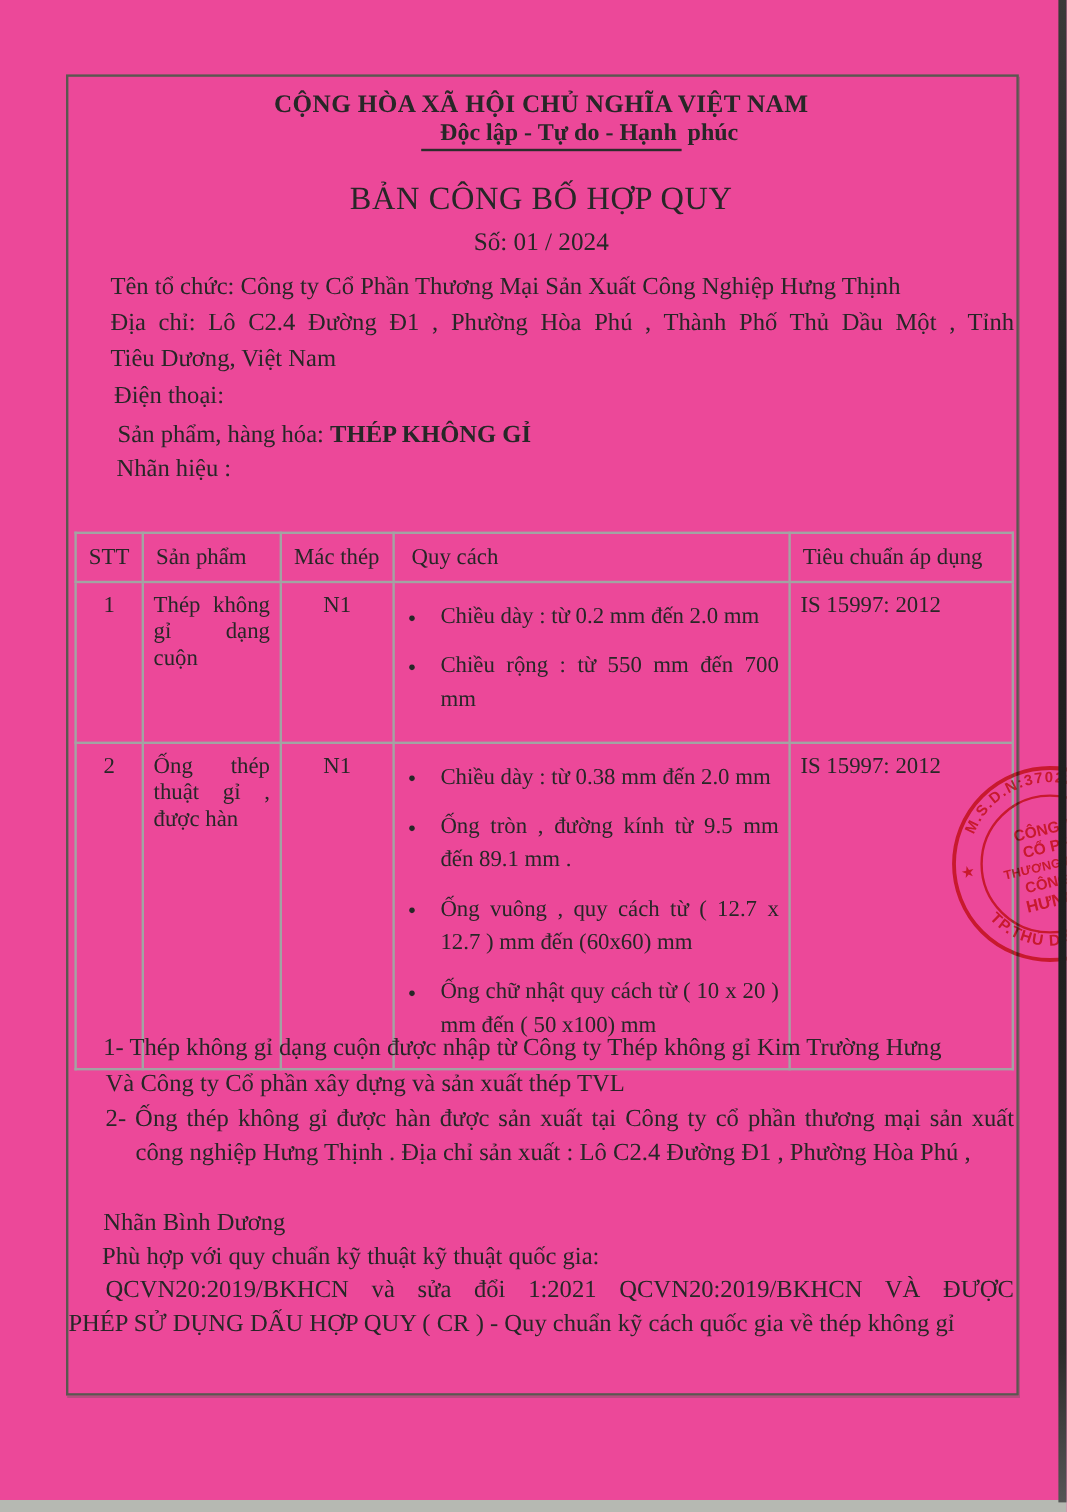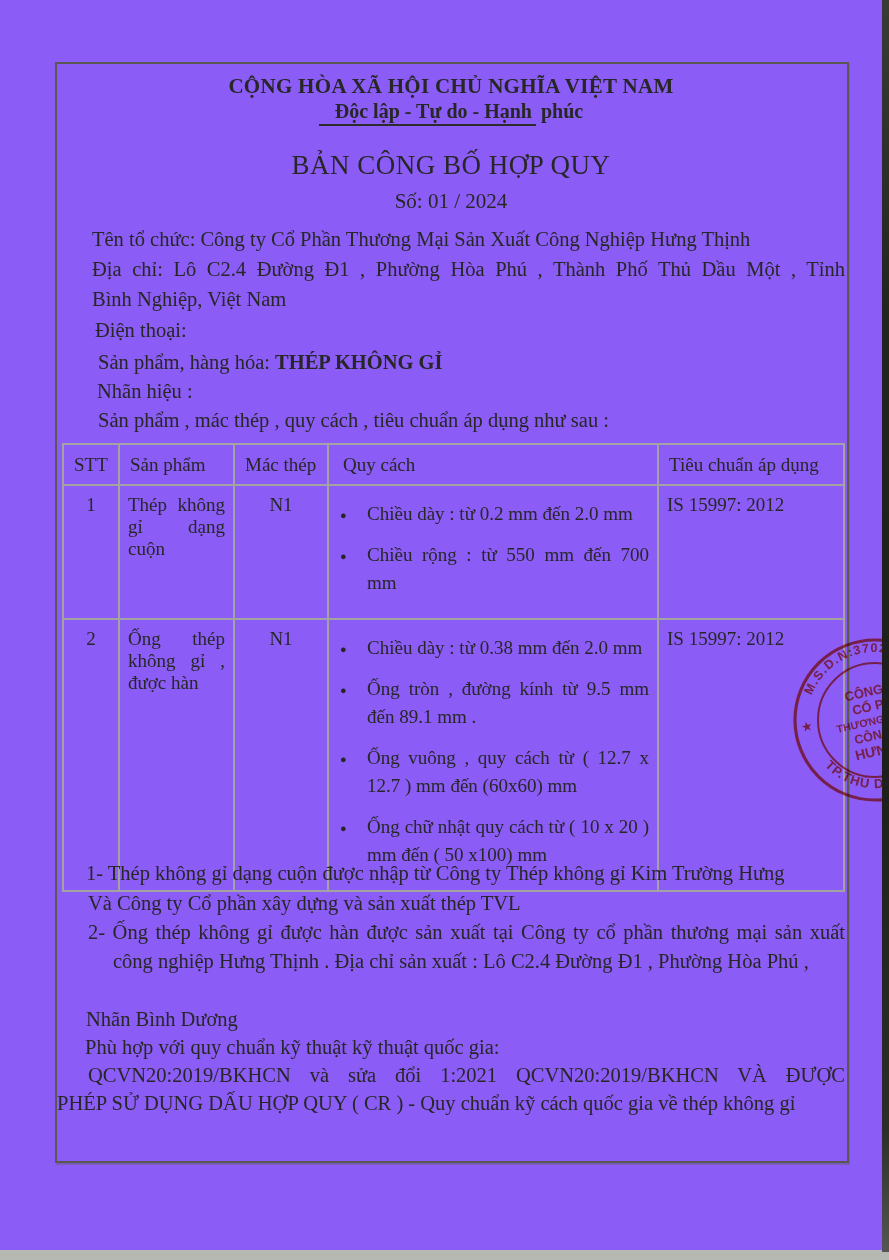--- a/index.html
+++ b/index.html
@@ -1,24 +1,24 @@
 <!DOCTYPE html>
 <html><head>
 <meta charset="utf-8">
 <style>
   html,body{margin:0;padding:0;background:#ddd;}
-  .page{position:relative;width:889px;height:1260px;background:#8b5cf6;overflow:hidden;
+  .page{position:relative;width:889px;height:1260px;background:#ec4899;overflow:hidden;
         font-family:"Liberation Serif","DejaVu Serif",serif;color:#272727;}
   .frame{position:absolute;left:55px;top:62px;width:790px;height:1097px;
          border:2px solid #5a5850;box-shadow:1px 2px 0 rgba(90,90,80,.35);}
   .ln{position:absolute;white-space:nowrap;font-size:20.5px;line-height:26px;}
   .wrapln{position:absolute;font-size:20.5px;line-height:26px;text-align:justify;text-align-last:justify;}
   .center{position:absolute;left:55px;width:792px;text-align:center;white-space:nowrap;}
   .nat1{top:74px;font-weight:bold;font-size:21px;letter-spacing:.3px;}
-  .nat2{top:100px;font-weight:bold;font-size:20px;}
+  .nat2{top:100px;font-weight:bold;font-size:20px;margin-left:32px;}
   .nat2 .u{border-bottom:2px solid #2c2c2c;padding:0 4px 2px 16px;}
   .doctitle{top:150px;font-weight:normal;font-size:27px;letter-spacing:.5px;}
   .docnum{top:189px;font-size:21px;}
   .b{font-weight:bold;}
   table.spec{position:absolute;left:62px;top:443px;width:781px;border-collapse:collapse;
              font-size:19px;table-layout:fixed;}
   table.spec th,table.spec td{border:2px solid #a3a3a3;vertical-align:top;box-sizing:border-box;
              font-weight:normal;padding:8px 8px;}
   table.spec th{height:41px;text-align:left;padding:8px 10px;vertical-align:middle;}
   th.h-stt,td.c-stt{text-align:center;}
@@ -44,25 +44,24 @@
   <div class="frame"></div>
 
   <div class="center nat1">CỘNG HÒA XÃ HỘI CHỦ NGHĨA VIỆT NAM</div>
   <div class="center nat2"><span class="u">Độc lập - Tự do - Hạnh</span><span> phúc</span></div>
 
   <div class="center doctitle">BẢN CÔNG BỐ HỢP QUY</div>
   <div class="center docnum">Số: 01 / 2024</div>
 
   <div class="ln" style="left:92px;top:226px">Tên tổ chức: Công ty Cổ Phần Thương Mại Sản Xuất Công Nghiệp Hưng Thịnh</div>
   <div class="wrapln" style="left:92px;top:256px;width:753px">Địa chỉ: Lô C2.4 Đường Đ1 , Phường Hòa Phú , Thành Phố Thủ Dầu Một , Tỉnh</div>
-  <div class="ln" style="left:92px;top:286px">Bình Nghiệp, Việt Nam</div>
+  <div class="ln" style="left:92px;top:286px">Tiêu Dương, Việt Nam</div>
   <div class="ln" style="left:95px;top:317px">Điện thoại:</div>
   <div class="ln" style="left:98px;top:349px"><span>Sản phẩm, hàng hóa: </span><span class="b">THÉP KHÔNG GỈ</span></div>
   <div class="ln" style="left:97px;top:378px">Nhãn hiệu :</div>
-  <div class="ln" style="left:98px;top:407px">Sản phẩm , mác thép , quy cách , tiêu chuẩn áp dụng như sau :</div>
 
   <table class="spec">
     <colgroup>
       <col style="width:56px">
         <col style="width:115px">
         <col style="width:94px">
       <col style="width:330px">
         <col style="width:186px">
     </colgroup>
     <thead>
@@ -82,21 +81,21 @@
           <td class="c-qc">
             <ul class="specs">
               <li>Chiều dày : từ 0.2 mm đến 2.0 mm</li>
               <li>Chiều rộng : từ 550 mm đến 700 mm</li>
             </ul>
           </td>
           <td class="c-tc">IS 15997: 2012</td>
         </tr>
         <tr style="height: 234px;">
           <td class="c-stt">2</td>
-          <td class="c-sp">Ống thép không gỉ , được hàn</td>
+          <td class="c-sp">Ống thép thuật gỉ , được hàn</td>
           <td class="c-mt">N1</td>
           <td class="c-qc">
             <ul class="specs">
               <li>Chiều dày : từ 0.38 mm đến 2.0 mm</li>
               <li>Ống tròn , đường kính từ 9.5 mm đến 89.1 mm .</li>
               <li>Ống vuông , quy cách từ ( 12.7 x 12.7 ) mm đến (60x60) mm</li>
               <li>Ống chữ nhật quy cách từ ( 10 x 20 ) mm đến ( 50 x100) mm</li>
             </ul>
           </td>
           <td class="c-tc">IS 15997: 2012</td>

